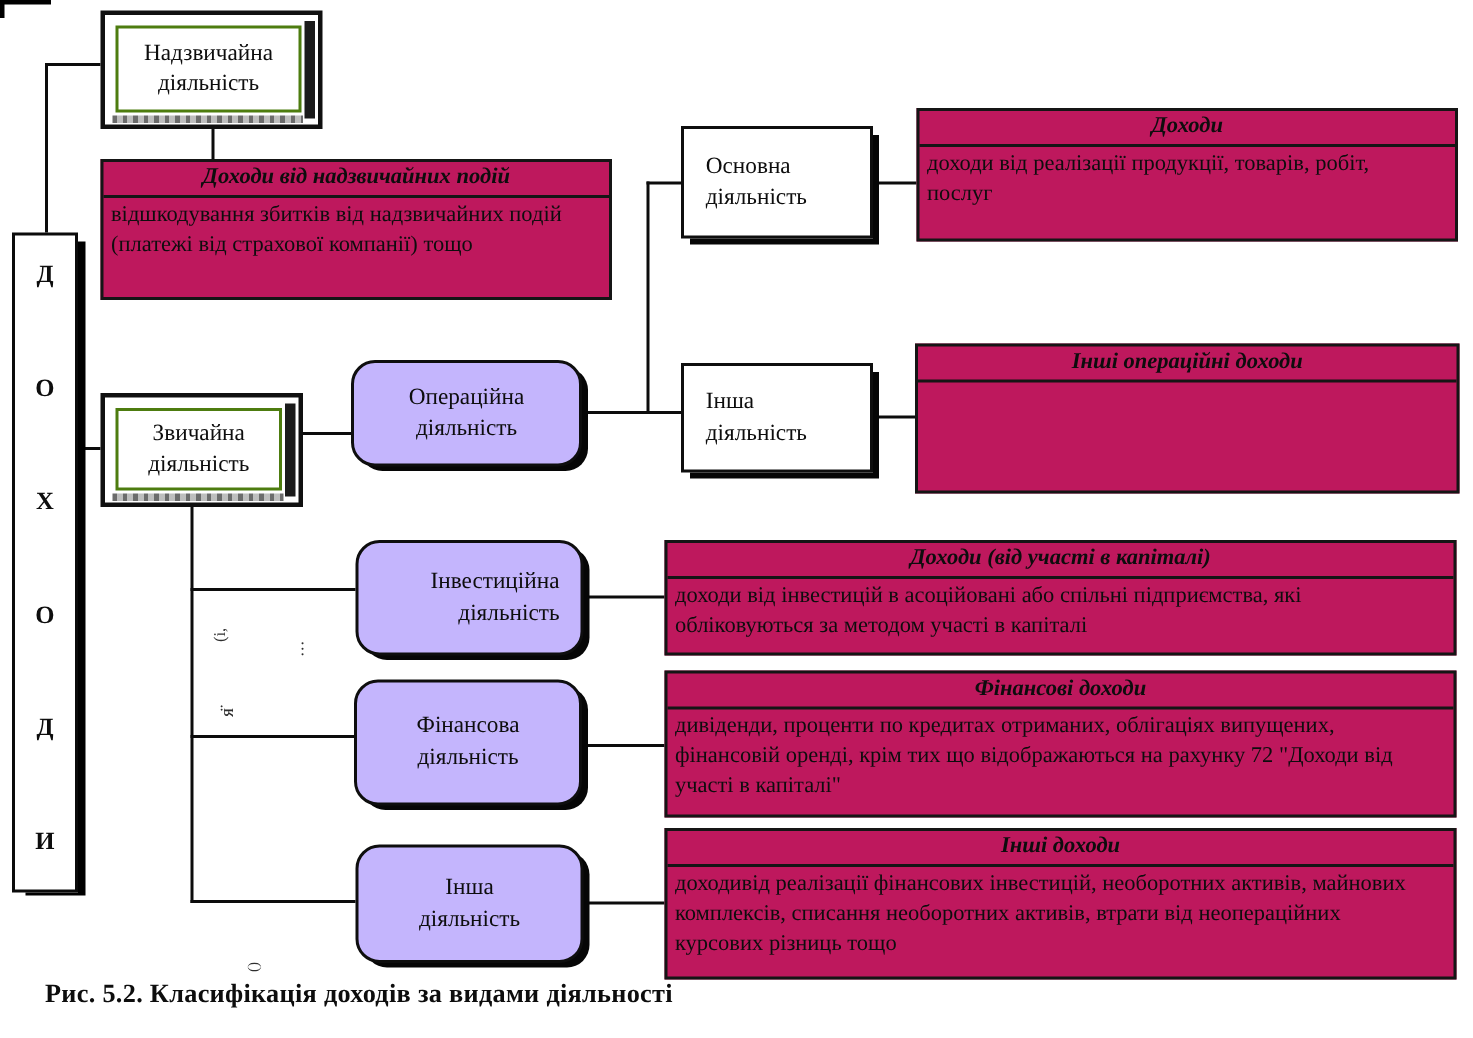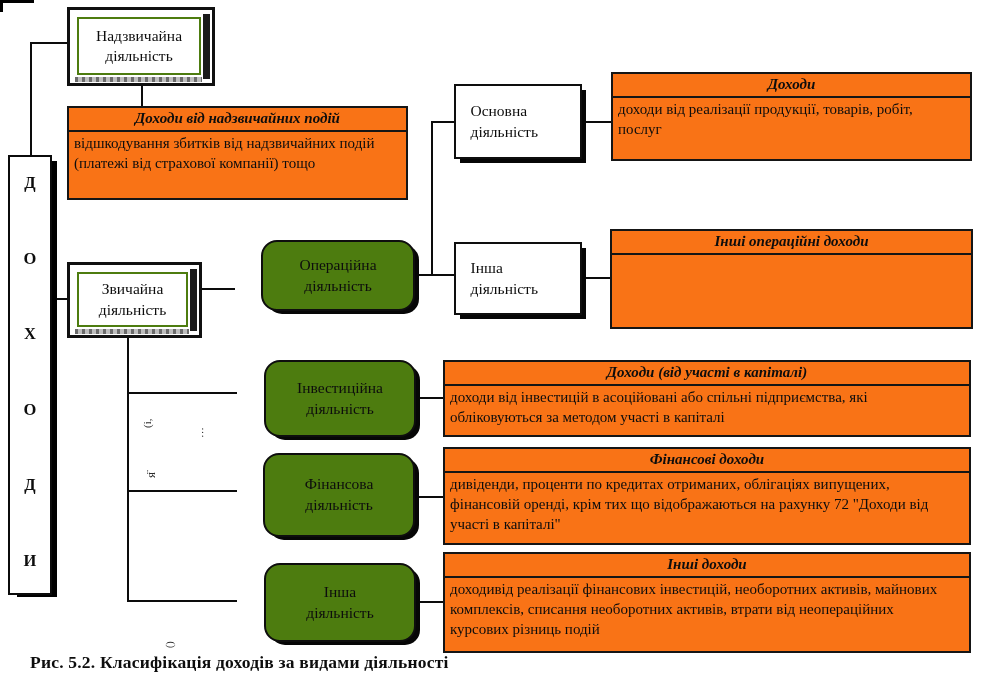--- a/index.html
+++ b/index.html
@@ -15,29 +15,29 @@
   .frame3d::before{content:"";position:absolute;left:5px;right:10px;bottom:1px;height:5px;
     background:repeating-linear-gradient(90deg,#3a3a3a 0 3px,#a8a8a8 3px 7px);opacity:.75;}
   .frame3d .inner{position:absolute;left:7px;top:7px;right:11px;bottom:8px;border:2px solid #4d7c0f;
     display:flex;align-items:center;justify-content:center;text-align:center;
     font-size:15.5px;line-height:1.3;padding:1px;background:#fff;z-index:1;}
   
   .noderect{position:absolute;background:#fff;border:2px solid #0e0e0e;box-sizing:border-box;
     box-shadow:5px 5px 0 -1px #060606;display:flex;align-items:center;justify-content:center;
     text-align:left;font-size:15.5px;line-height:1.35;}
   
-  .noderound{position:absolute;background:#4d7c0f;border:2px solid #0e0e0e;border-radius:16px;box-sizing:border-box;
+  .noderound{position:absolute;background:#c4b5fd;border:2px solid #0e0e0e;border-radius:16px;box-sizing:border-box;
     box-shadow:5px 4px 0 -1px #060606;display:flex;align-items:center;justify-content:center;
-    text-align:center;font-size:15.5px;line-height:1.35;margin-left:27px;}
+    text-align:center;font-size:15.5px;line-height:1.35;}
   
   .rootbox{position:absolute;background:#fff;border:2px solid #0b0b0b;box-sizing:border-box;
     box-shadow:7px 4px 0 -2px #000;display:flex;flex-direction:column;justify-content:space-between;
     align-items:center;font-weight:bold;font-size:16.5px;padding:16px 0 22px 0;}
   
-  .infobox{position:absolute;background:#f97316;border:2px solid #151515;box-sizing:border-box;}
+  .infobox{position:absolute;background:#be185d;border:2px solid #151515;box-sizing:border-box;}
   .ib-title{text-align:center;font-style:italic;font-weight:bold;font-size:15px;
     border-bottom:2px solid #151515;padding:2px 4px 3px 4px;}
   .ib-body{padding:2px 16px 3px 5px;font-size:15px;line-height:1.33;}
   .caption{position:absolute;left:30px;top:652px;font-weight:bold;font-size:17.5px;letter-spacing:.2px;}
   .artifact{position:absolute;color:#2e2e2e;font-size:11px;transform:rotate(-90deg);transform-origin:left top;}
   .corner-h{position:absolute;left:0;top:0;width:34px;height:3px;background:#000;}
   .corner-v{position:absolute;left:0;top:0;width:3px;height:12px;background:#000;}
 </style>
 </head>
 <body>
@@ -101,21 +101,21 @@
   </div>
 
   <div class="noderect" style="left:454px;top:242px;width:128px;height:73px;">
     <span style="display:block;width:95px;">Інша діяльність</span>
   </div>
 
   <div class="infobox" style="left:610px;top:229px;width:363px;height:100px;">
     <div class="ib-title">Інші операційні доходи</div>
   </div>
 
-  <div class="noderound" style="left:237px;top:360px;width:152px;height:77px;">
+  <div class="noderound" style="left:237px;top:360px;width:152px;height:77px;text-align:right;">
     <span style="display:block;width:120px;">Інвестиційна діяльність</span>
   </div>
 
   <div class="infobox" style="left:443px;top:360px;width:528px;height:77px;">
     <div class="ib-title">Доходи (від участі в капіталі)</div>
     <div class="ib-body">доходи від інвестицій в асоційовані або спільні підприємства, які обліковуються за методом участі в капіталі</div>
   </div>
 
   <div class="noderound" style="left:236px;top:453px;width:152px;height:84px;">
     <span style="display:block;width:110px;">Фінансова діяльність</span>
@@ -125,21 +125,21 @@
     <div class="ib-title">Фінансові доходи</div>
     <div class="ib-body">дивіденди, проценти по кредитах отриманих, облігаціях випущених, фінансовій оренді, крім тих що відображаються на рахунку 72 "Доходи від участі в капіталі"</div>
   </div>
 
   <div class="noderound" style="left:237px;top:563px;width:152px;height:79px;">
     <span style="display:block;width:95px;">Інша діяльність</span>
   </div>
 
   <div class="infobox" style="left:443px;top:552px;width:528px;height:101px;">
     <div class="ib-title">Інші доходи</div>
-    <div class="ib-body">доходивід реалізації фінансових інвестицій, необоротних активів, майнових комплексів, списання необоротних активів, втрати від неопераційних курсових різниць подій</div>
+    <div class="ib-body">доходивід реалізації фінансових інвестицій, необоротних активів, майнових комплексів, списання необоротних активів, втрати від неопераційних курсових різниць тощо</div>
   </div>
 
   <div class="artifact" style="left:141px;top:428px;">(і,</div>
   <div class="artifact" style="left:196px;top:438px;">···</div>
   <div class="artifact" style="left:143px;top:478px;font-size:13px;">я̈</div>
   <div class="artifact" style="left:164px;top:648px;font-size:10px;">()</div>
 
   <div class="caption">Рис. 5.2. Класифікація доходів за видами діяльності</div>
 
 </div>

